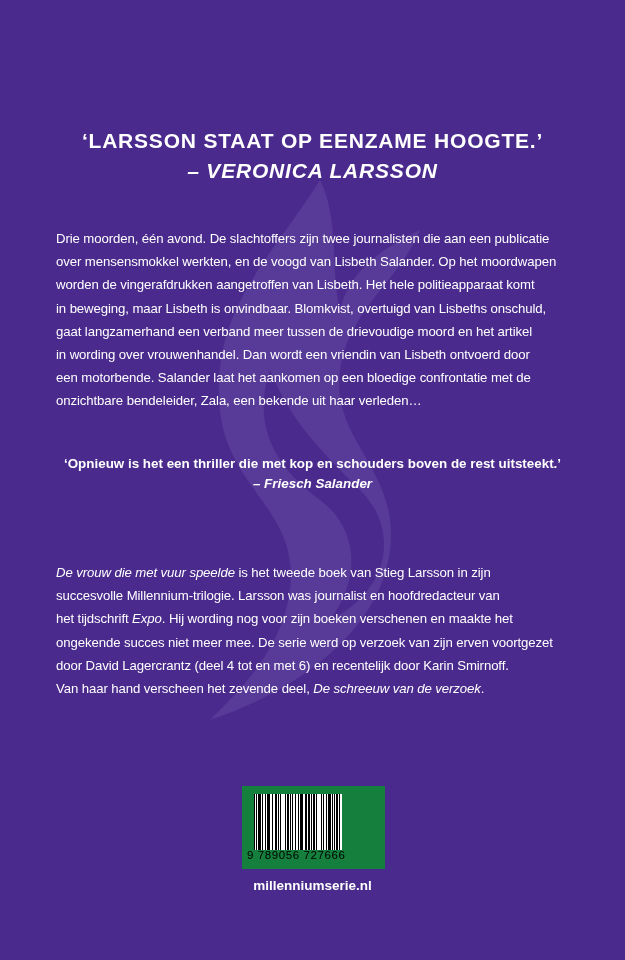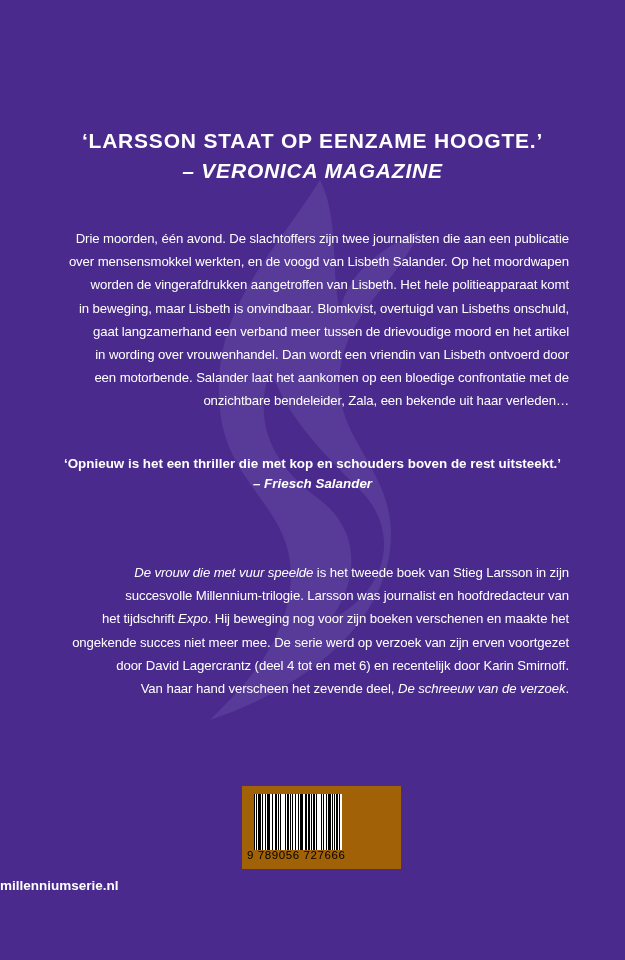--- a/index.html
+++ b/index.html
@@ -15,67 +15,67 @@
       position: absolute; left: 150px; top: 170px; width: 330px; height: 560px;
       pointer-events: none; opacity: 0.13;
     }
     .headline {
       position: absolute; top: 126px; left: 0; width: 625px; text-align: center;
       font-weight: bold; font-size: 21px; letter-spacing: 0.8px; line-height: 30px;
       font-family: "Liberation Sans", sans-serif;
     }
     .headline .src { font-style: italic; }
     .body-block {
-      position: absolute; left: 56px; width: 513px; text-align: right;
+      position: absolute; left: 56px; width: 513px; text-align: left;
       font-size: 13.2px; line-height: 23.2px; font-family: "Liberation Sans", sans-serif;
       letter-spacing: -0.1px;
     }
     .blurb { top: 227px; }
     .quote {
       position: absolute; left: 40px; width: 545px; text-align: center;
       font-weight: bold; font-size: 13.4px; line-height: 20px;
       font-family: "Liberation Sans", sans-serif;
     }
     .quote1 { top: 454px; }
     .quote2 { top: 512px; }
     .quote .it { font-style: italic; }
     .about { top: 561px; }
     .about .it { font-style: italic; }
     .barcode-box {
-      position: absolute; left: 242px; top: 786px; width: 159px; height: 83px;
-      background: #a16207;
+      position: absolute; left: 242px; top: 786px; width: 143px; height: 83px;
+      background: #15803d;
     }
     .bars {
       position: absolute; left: 12px; top: 8px; width: 118px; height: 56px;
       display: flex; align-items: stretch;
     }
     .bars span { display: block; height: 100%; }
     .isbn {
       position: absolute; left: 5px; top: 63px; width: 134px;
       color: #000; font-size: 11.5px; font-family: "Liberation Sans", sans-serif;
       letter-spacing: 0.6px; white-space: nowrap;
     }
     .website {
-      position: absolute; top: 878px; left: 0; width: 625px; 
+      position: absolute; top: 878px; left: 0; width: 625px; text-align: center;
       font-size: 13.5px; font-weight: bold; font-family: "Liberation Sans", sans-serif;
     }
   </style>
 </head>
 <body>
 
 <div class="page">
 
   <svg class="watermark" viewBox="0 0 330 560" xmlns="http://www.w3.org/2000/svg">
     <path d="M170 10 C 120 90, 60 140, 70 240 C 78 320, 150 340, 140 420 C 132 480, 90 520, 60 550 C 150 520, 230 460, 240 380 C 250 300, 180 270, 190 200 C 198 140, 250 110, 270 60 C 230 80, 200 100, 190 140 C 180 100, 190 50, 170 10 Z" fill="#b9a3ea"></path>
     <path d="M120 200 C 100 260, 130 300, 170 330 C 210 360, 210 410, 180 450 C 240 420, 250 360, 210 320 C 170 280, 140 250, 120 200 Z" fill="#4a2a8c"></path>
   </svg>
 
   <div class="headline">
     <div>‘LARSSON STAAT OP EENZAME HOOGTE.’</div>
-    <div class="src">– VERONICA MAGAZINE</div>
+    <div class="src">– VERONICA LARSSON</div>
   </div>
 
   <div class="body-block blurb">
     <div>Drie moorden, één avond. De slachtoffers zijn twee journalisten die aan een publicatie</div>
     <div>over mensensmokkel werkten, en de voogd van Lisbeth Salander. Op het moordwapen</div>
     <div>worden de vingerafdrukken aangetroffen van Lisbeth. Het hele politieapparaat komt</div>
     <div>in beweging, maar Lisbeth is onvindbaar. Blomkvist, overtuigd van Lisbeths onschuld,</div>
     <div>gaat langzamerhand een verband meer tussen de drievoudige moord en het artikel</div>
     <div>in wording over vrouwenhandel. Dan wordt een vriendin van Lisbeth ontvoerd door</div>
     <div>een motorbende. Salander laat het aankomen op een bloedige confrontatie met de</div>
@@ -84,21 +84,21 @@
 
   <div class="quote quote1">
     <div>‘Opnieuw is het een thriller die met kop en schouders boven de rest uitsteekt.’</div>
     <div class="it">– Friesch Salander</div>
   </div>
 
 
   <div class="body-block about">
     <div><span class="it">De vrouw die met vuur speelde</span><span> is het tweede boek van Stieg Larsson in zijn</span></div>
     <div>succesvolle Millennium-trilogie. Larsson was journalist en hoofdredacteur van</div>
-    <div><span>het tijdschrift </span><span class="it">Expo</span><span>. Hij beweging nog voor zijn boeken verschenen en maakte het</span></div>
+    <div><span>het tijdschrift </span><span class="it">Expo</span><span>. Hij wording nog voor zijn boeken verschenen en maakte het</span></div>
     <div>ongekende succes niet meer mee. De serie werd op verzoek van zijn erven voortgezet</div>
     <div>door David Lagercrantz (deel 4 tot en met 6) en recentelijk door Karin Smirnoff.</div>
     <div><span>Van haar hand verscheen het zevende deel, </span><span class="it">De schreeuw van de verzoek</span><span>.</span></div>
   </div>
 
   <div class="barcode-box">
     <div class="bars" id="bars">
         <span style="width: 1.1px; background: rgb(0, 0, 0);"></span>
         <span style="width: 1.1px; background: rgb(255, 255, 255);"></span>
         <span style="width: 1.1px; background: rgb(0, 0, 0);"></span>

